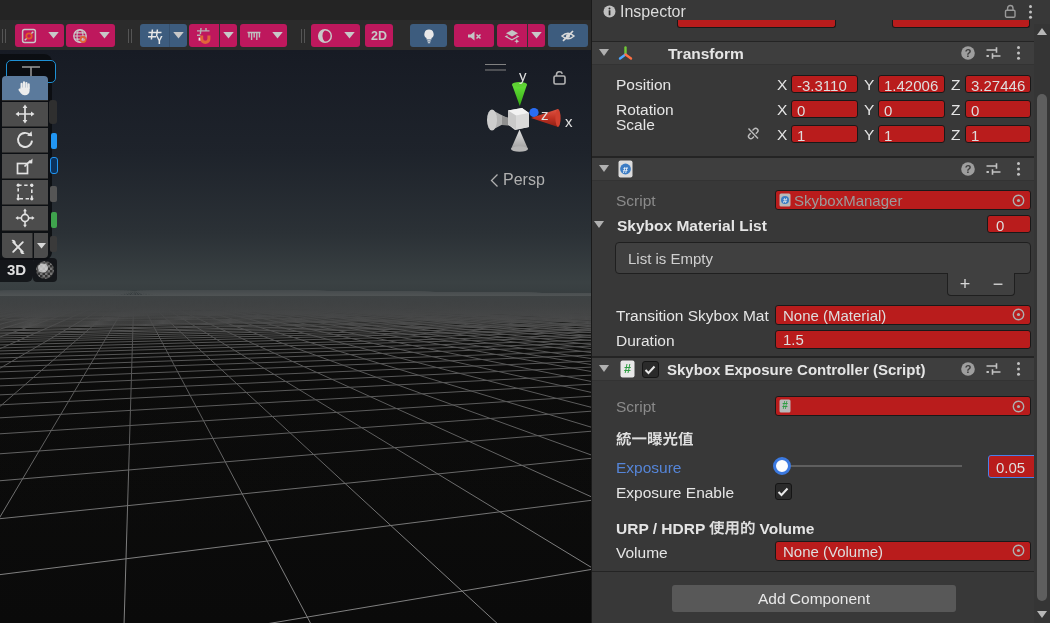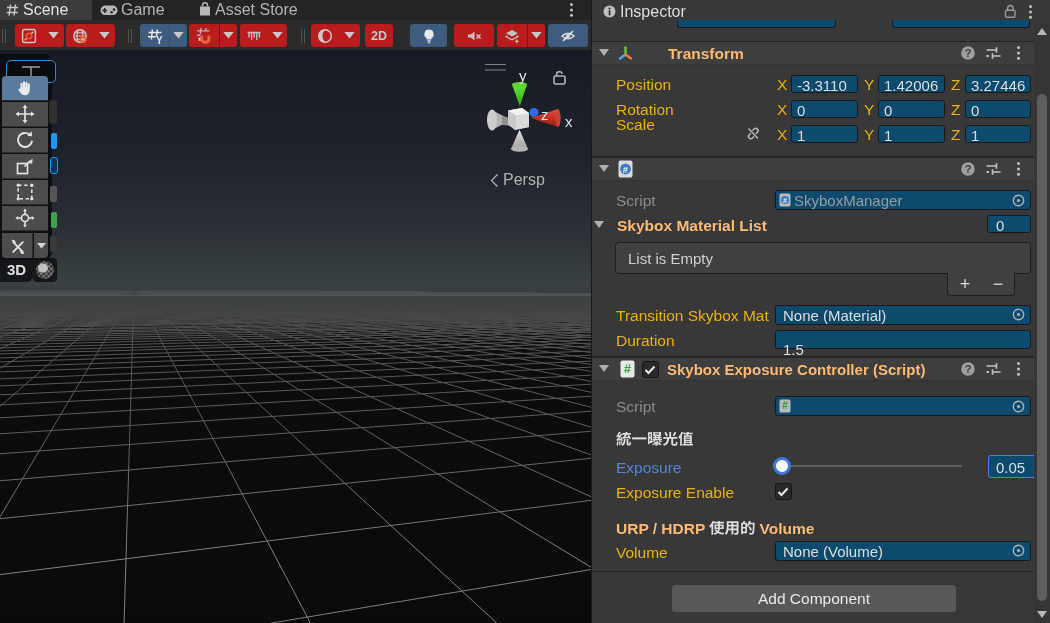--- a/index.html
+++ b/index.html
@@ -1,57 +1,35 @@
 <!DOCTYPE html>
 <html><head><meta charset="utf-8"><style>
 *{margin:0;padding:0;box-sizing:border-box}
 html,body{width:1050px;height:623px;overflow:hidden;background:#383838}
 body{font-family:"Liberation Sans",sans-serif}
 #root{position:relative;width:1050px;height:623px}
 .abs{position:absolute}
 #scene{left:0;top:0;width:591px;height:623px;background:#242424}
 #stabbar{left:0;top:0;width:591px;height:20px;background:#242424}
 #stoolbar{left:0;top:20px;width:591px;height:30px;background:#2b2b2b}
-.tbtn{position:absolute;top:4px;height:23px;background:#b91c1c;border-radius:3px;display:flex;align-items:center;justify-content:center}
+.tbtn{position:absolute;top:4px;height:23px;background:#be185d;border-radius:3px;display:flex;align-items:center;justify-content:center}
 .tbtn.blue{background:#3d5c7e}
 #viewport{left:0;top:50px;width:591px;height:573px;overflow:hidden}
 #insp{left:591px;top:0;width:459px;height:623px;background:#383838;overflow:hidden}
 .hdr{position:absolute;left:1px;width:443px;height:24px;background:#3e3e3e;border-top:1px solid #242424;border-bottom:1px solid #333}
-.btitle{position:absolute;font-weight:bold;font-size:15.5px;color:#fdba74;white-space:nowrap}
-.lbl{position:absolute;font-size:15.5px;color:#eab308;white-space:nowrap}
-.field{position:absolute;background:#0c4a6e;border:1px solid #191919;border-radius:3px;color:#dedede;font-size:15px;white-space:nowrap}
+.btitle{position:absolute;font-weight:bold;font-size:15.5px;color:#e5e5e5;white-space:nowrap}
+.lbl{position:absolute;font-size:15.5px;color:#e5e5e5;white-space:nowrap}
+.field{position:absolute;background:#b91c1c;border:1px solid #191919;border-radius:3px;color:#dedede;font-size:15px;white-space:nowrap}
 .fold{position:absolute;width:0;height:0;border-left:5.5px solid transparent;border-right:5.5px solid transparent;border-top:7px solid #b0b0b0}
 .kebab{position:absolute;width:3.2px;height:3.2px;border-radius:50%;background:#c2c2c2;box-shadow:0 5.4px 0 #c2c2c2,0 10.8px 0 #c2c2c2}
 .sep{position:absolute;left:1px;width:443px;height:1px;background:#242424}
 .toolbtn{position:absolute;left:2px;width:46px;height:25px;background:#4c4c4c;display:flex;align-items:center;justify-content:center}
 </style></head><body>
 <div id="root">
     <div id="scene" class="abs">
-      <div id="stabbar" class="abs">
-        <div class="abs" style="left:0;top:0;width:92px;height:20px;background:#3c3c3c"></div>
-        <svg class="abs" style="left:6px;top:3px" width="14" height="14" viewBox="0 0 14 14">
-          <g stroke="#c8c8c8" stroke-width="1.4" fill="none">
-            <path d="M4.5 1.5 L3 12.5 M9.5 1.5 L8 12.5 M1 4.5 L12 4.5 M0.8 9.5 L11.8 9.5"></path>
-          </g>
-        </svg>
-        <div class="abs" style="left:23px;top:1px;font-size:16px;color:#e2e2e2">Scene</div>
-        <svg class="abs" style="left:100px;top:3px" width="18" height="15" viewBox="0 0 18 15">
-          <rect x="0.5" y="2.5" width="17" height="9.6" rx="4.8" fill="#b8b8b8"></rect>
-          <path d="M4.7 5v5 M2.2 7.5h5" stroke="#2a2a2a" stroke-width="1.6"></path>
-          <circle cx="11.6" cy="9.2" r="1.3" fill="#2a2a2a"></circle>
-          <circle cx="14" cy="6.6" r="1.3" fill="#2a2a2a"></circle>
-        </svg>
-        <div class="abs" style="left:121px;top:1px;font-size:16px;color:#b4b4b4">Game</div>
-        <svg class="abs" style="left:198px;top:2px" width="14" height="15" viewBox="0 0 14 15">
-          <path d="M2 4.5h10v9H2z" fill="#b8b8b8"></path>
-          <path d="M4.5 4.5 v-1.2 a2.5 2.5 0 0 1 5 0 v1.2" stroke="#b8b8b8" stroke-width="1.5" fill="none"></path>
-        </svg>
-        <div class="abs" style="left:215px;top:1px;font-size:16px;color:#b4b4b4">Asset Store</div>
-        <div class="kebab" style="left:570px;top:3px"></div>
-      </div>
       <div id="stoolbar" class="abs">
         <div class="abs" style="width:4px;height:14px;top:9px;border-left:1px solid #555;border-right:1px solid #555;left:2px"></div>
         <div class="tbtn" style="left:15px;width:27px;border-radius:3px 0 0 3px;">
           <svg width="16" height="16" viewBox="0 0 16 16">
             <rect x="1.6" y="1.6" width="12.8" height="12.8" rx="2" fill="none" stroke="#c8c8c8" stroke-width="1.5"></rect>
             <circle cx="8" cy="8" r="2.7" fill="none" stroke="#e05a2b" stroke-width="1.8"></circle>
             <path d="M10.4 5.6 L12.3 3.7 M5.6 10.4 L3.7 12.3" stroke="#c8c8c8" stroke-width="1.4"></path>
           </svg>
         </div>
         <div class="tbtn" style="left:42px;width:22px;border-radius:0 3px 3px 0;">
@@ -434,21 +412,21 @@
       <div class="abs" style="left:356px;top:273px;width:68px;height:23px;background:#404040;border:1px solid #1f1f1f;border-top:none;border-radius:0 0 4px 4px"></div>
       <div class="abs" style="left:359px;top:274px;width:30px;height:21px;color:#d8d8d8;font-size:18px;text-align:center">+</div>
       <div class="abs" style="left:392px;top:274px;width:30px;height:21px;color:#d8d8d8;font-size:18px;text-align:center">−</div>
       <div class="lbl" style="left:25px;top:307px;width:158px;overflow:hidden">Transition Skybox Mat</div>
       <div class="field" style="left:184px;top:305px;width:256px;height:20px;padding:1px 0 0 7px">None (Material)</div>
       <svg class="abs" style="left:421px;top:308px" width="13" height="13" viewBox="0 0 13 13">
         <circle cx="6.5" cy="6.5" r="5.2" fill="none" stroke="#aeaeae" stroke-width="1.4"></circle>
         <circle cx="6.5" cy="6.5" r="1.6" fill="#aeaeae"></circle>
       </svg>
       <div class="lbl" style="left:25px;top:332px">Duration</div>
-      <div class="field" style="left:184px;top:330px;width:256px;height:19px;padding:10px 0 0 7px">1.5</div>
+      <div class="field" style="left:184px;top:330px;width:256px;height:19px;padding:0 0 0 7px">1.5</div>
       <div class="sep" style="top:356px"></div>
       <div class="hdr" style="top:357px"></div>
       <div class="fold" style="left:8px;top:365px"></div>
       <svg class="abs" style="left:29px;top:360px" width="15" height="18" viewBox="0 0 15 18">
         <rect x="0.5" y="0.5" width="14" height="17" rx="2" fill="#e8e8e8"></rect>
         <text x="7.5" y="13.4" font-size="12.5" font-weight="bold" fill="#2f9e44" text-anchor="middle" font-family="Liberation Sans">#</text>
       </svg>
       <div class="abs" style="left:51px;top:361px;width:17px;height:17px;background:#2a2a2a;border:1px solid #151515;border-radius:3px"></div>
       <svg class="abs" style="left:53px;top:365px" width="12" height="10" viewBox="0 0 12 10">
         <path d="M1.5 5 L4.5 8 L10.5 1.5" stroke="#e8e8e8" stroke-width="2" fill="none"></path>

